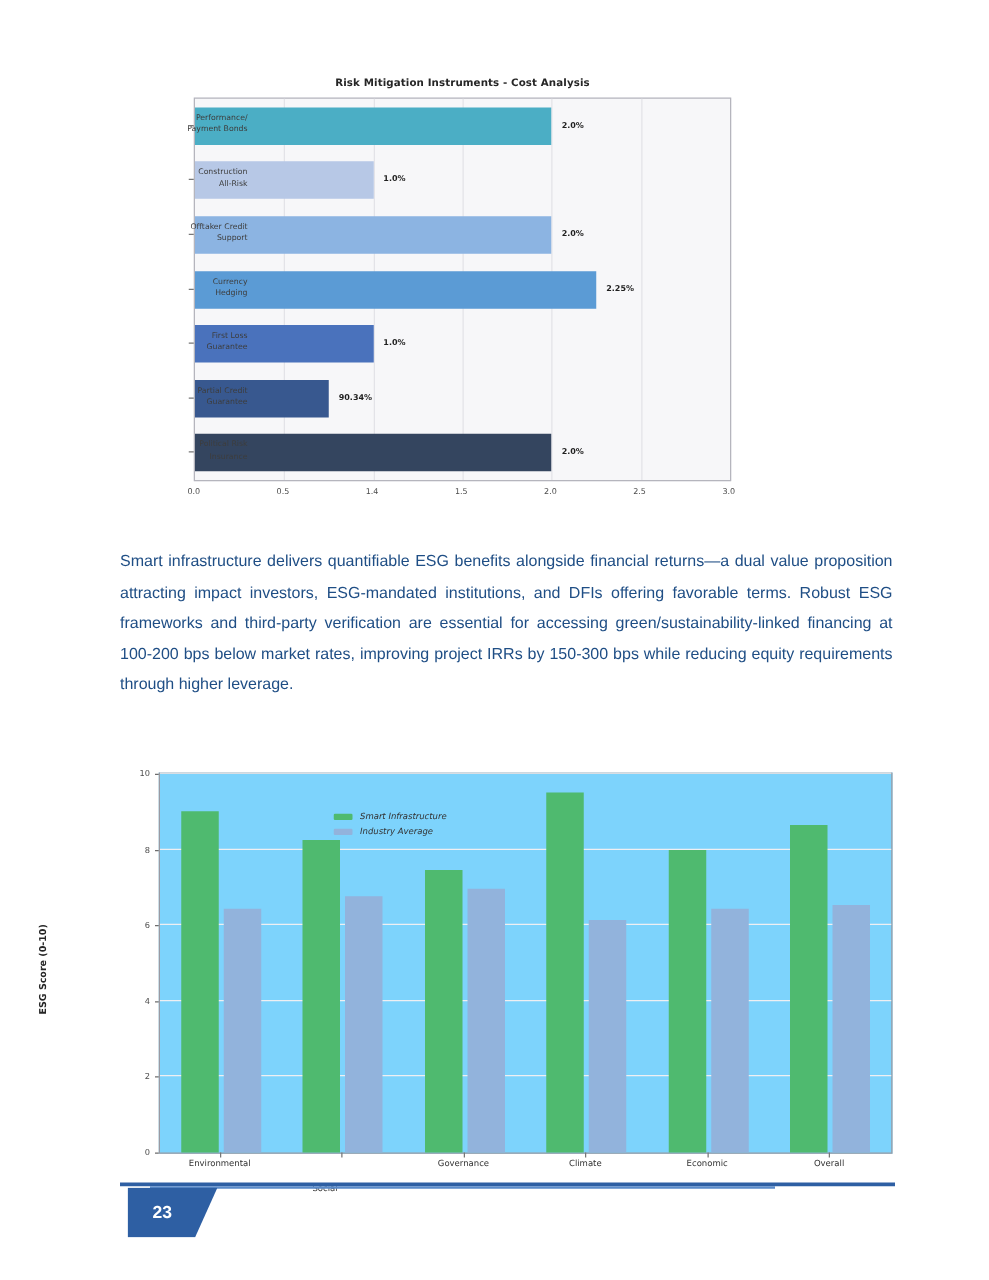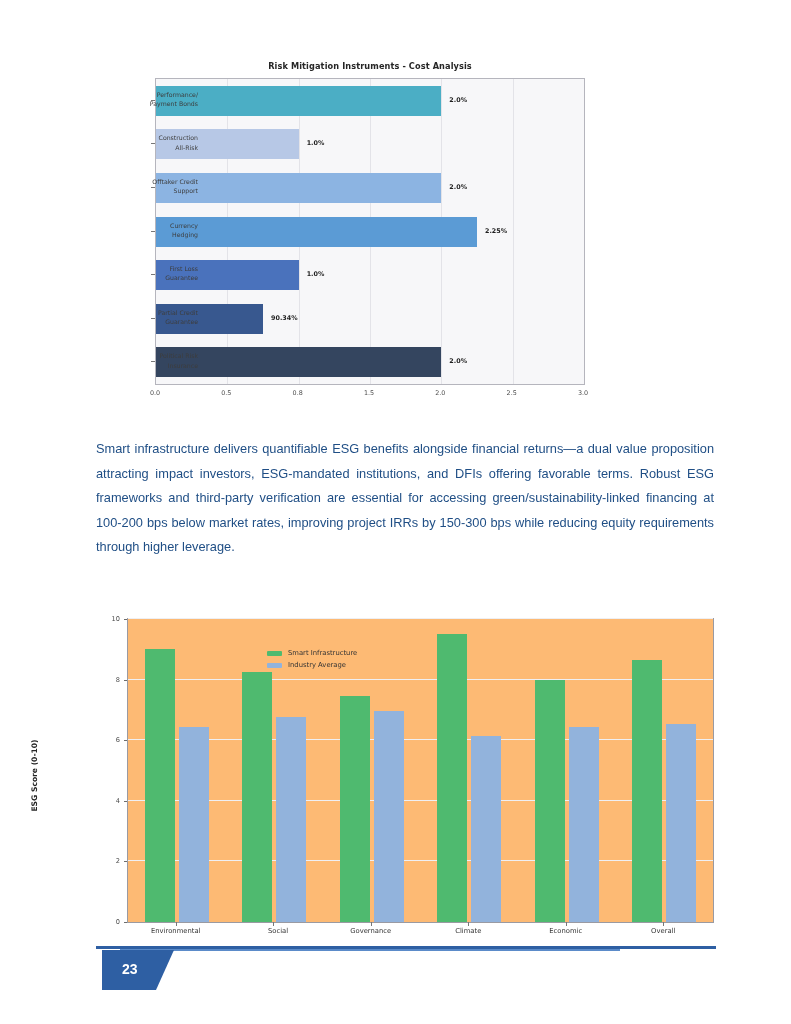--- a/index.html
+++ b/index.html
@@ -57,21 +57,21 @@
   #section p{
     margin:0;font-size:12.8px;line-height:24.5px;color:#1F4E85;
     text-align:justify;font-family:"Liberation Sans",sans-serif;
   }
 
   
   #chart2{position:absolute;left:0;top:596px;width:791px;height:345px;}
   #chart2 .c2-title{position:absolute;left:110px;top:0px;width:610px;font-size:9.4px;}
   #chart2 .plot{
     position:absolute;left:127px;top:22px;width:587px;height:305px;
-    background:#fdba74;border:1px solid #9a9aa2;box-sizing:border-box;
+    background:#7dd3fc;border:1px solid #9a9aa2;box-sizing:border-box;font-style:italic;
   }
   #chart2 .hgrid{position:absolute;left:0;right:0;height:1px;background:#efeff2;}
   #chart2 .gbar{position:absolute;bottom:0;}
   #chart2 .ytick{
     position:absolute;left:98px;width:22px;text-align:right;font-size:6.6px;
     transform:translateY(-50%);
   }
   #chart2 .ytickmark{position:absolute;width:3px;height:1px;background:#6d6d6d;left:124px;}
   #chart2 .ytitle{
     position:absolute;left:-36px;top:175px;width:140px;text-align:center;
@@ -177,21 +177,21 @@
         <div style="position: absolute; left: 151px; width: 4px; height: 1px; background: rgb(119, 119, 119); top: 262.643px;"></div>
         <div class="vlabel" style="top: 296.214px;">
           <div>Political Risk</div>
           <div>Insurance</div>
         </div>
         <div style="position: absolute; left: 151px; width: 4px; height: 1px; background: rgb(119, 119, 119); top: 306.214px;"></div>
       </div>
     <div id="c1xticks">
         <div class="tick xtick" style="left: 155px;">0.0</div>
         <div class="tick xtick" style="left: 226.333px;">0.5</div>
-        <div class="tick xtick" style="left: 297.667px;">0.8</div>
+        <div class="tick xtick" style="left: 297.667px;">1.4</div>
         <div class="tick xtick" style="left: 369px;">1.5</div>
         <div class="tick xtick" style="left: 440.333px;">2.0</div>
         <div class="tick xtick" style="left: 511.667px;">2.5</div>
         <div class="tick xtick" style="left: 583px;">3.0</div>
       </div>
 
   <div class="dlabel" style="left: 449.333px; top: 44.7857px;">2.0%</div>
       <div class="dlabel" style="left: 306.667px; top: 88.3571px;">1.0%</div>
       <div class="dlabel" style="left: 449.333px; top: 131.929px;">2.0%</div>
       <div class="dlabel" style="left: 485px; top: 175.5px;">2.25%</div>
@@ -246,21 +246,21 @@
         <div class="tick ytick" style="top: 144.2px;">6</div>
         <div class="ytickmark" style="top: 144.2px;"></div>
         <div class="tick ytick" style="top: 83.6px;">8</div>
         <div class="ytickmark" style="top: 83.6px;"></div>
         <div class="tick ytick" style="top: 23px;">10</div>
         <div class="ytickmark" style="top: 23px;"></div>
       </div>
     <div id="c2xcats">
         <div class="xcat" style="left: 175.75px;">Environmental</div>
         <div style="position: absolute; top: 326px; width: 1px; height: 4px; background: rgb(119, 119, 119); left: 175.75px;"></div>
-        <div class="xcat" style="left: 278px;">Social</div>
+        <div class="xcat" style="left: 260px; margin-top: 20px;">Social</div>
         <div style="position: absolute; top: 326px; width: 1px; height: 4px; background: rgb(119, 119, 119); left: 273.25px;"></div>
         <div class="xcat" style="left: 370.75px;">Governance</div>
         <div style="position: absolute; top: 326px; width: 1px; height: 4px; background: rgb(119, 119, 119); left: 370.75px;"></div>
         <div class="xcat" style="left: 468.25px;">Climate</div>
         <div style="position: absolute; top: 326px; width: 1px; height: 4px; background: rgb(119, 119, 119); left: 468.25px;"></div>
         <div class="xcat" style="left: 565.75px;">Economic</div>
         <div style="position: absolute; top: 326px; width: 1px; height: 4px; background: rgb(119, 119, 119); left: 565.75px;"></div>
         <div class="xcat" style="left: 663.25px;">Overall</div>
         <div style="position: absolute; top: 326px; width: 1px; height: 4px; background: rgb(119, 119, 119); left: 663.25px;"></div>
       </div>

